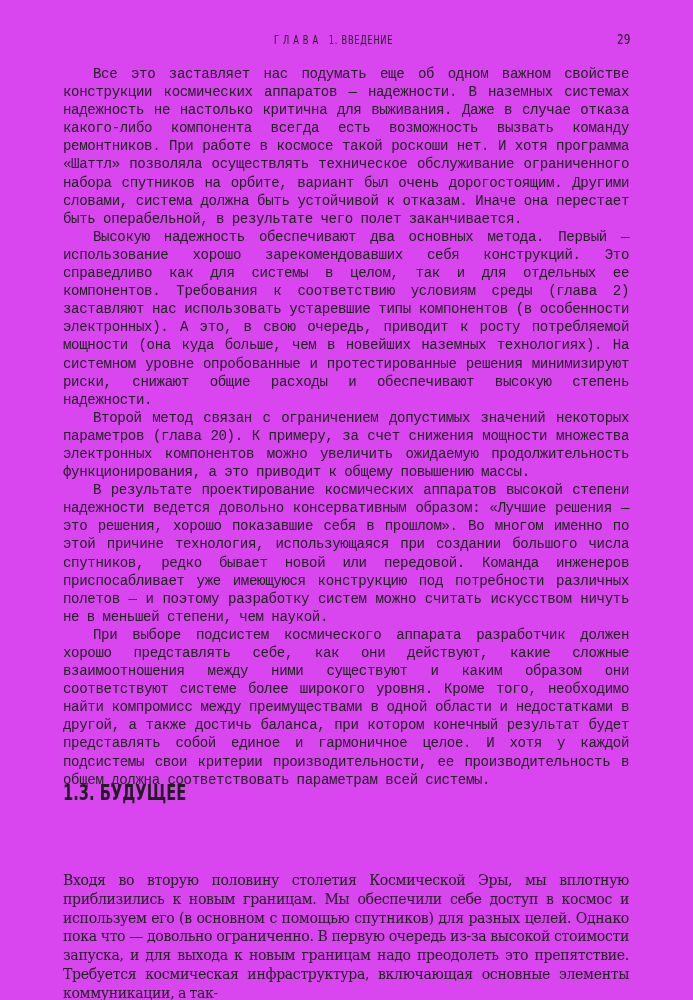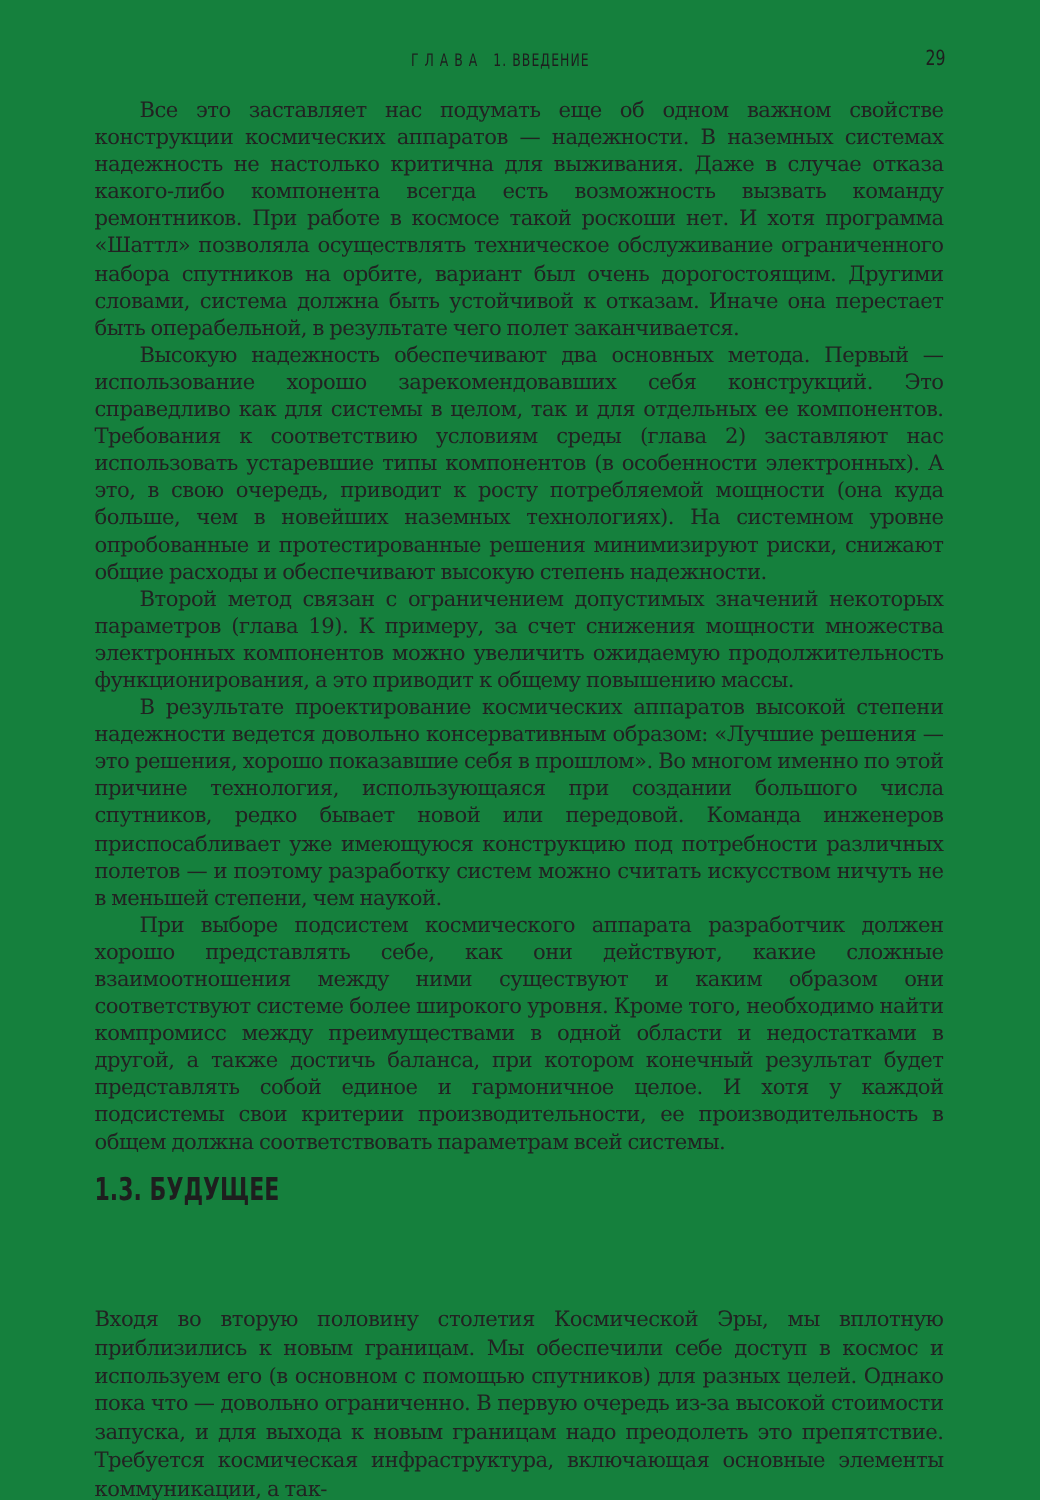--- a/index.html
+++ b/index.html
@@ -1,17 +1,17 @@
 <!DOCTYPE html>
 <html><head>
 <meta charset="utf-8">
 <style>
   html, body { margin: 0; padding: 0; background: #ffffff; }
   body { width: 693px; height: 1000px; position: relative; overflow: hidden; }
-  .page { position: absolute; left: 0; top: 0; width: 693px; height: 1000px; background: #15803d; }
+  .page { position: absolute; left: 0; top: 0; width: 693px; height: 1000px; background: #d946ef; }
   .running-head {
     position: absolute; top: 33px; left: 0; width: 693px; height: 16px;
   }
   .chapter-title {
     position: absolute; left: 274px; top: 0;
     font-family: "DejaVu Sans", sans-serif; font-size: 11.5px;
     color: #1e1e1e; letter-spacing: 1px;
     transform: scaleX(0.72); transform-origin: left center; white-space: nowrap;
   }
   .chapter-title .spaced { letter-spacing: 5.5px; }
@@ -21,41 +21,41 @@
     transform: scaleX(0.75); transform-origin: left center;
   }
   .body-block {
     position: absolute; left: 63px; width: 566px;
     font-family: "DejaVu Serif", serif; font-size: 14.1px; line-height: 18.1px;
     color: #222; text-align: justify; hyphens: manual;
     letter-spacing: -0.35px; word-spacing: -0.5px;
   }
   .body-block p { margin: 0; text-indent: 30px; }
   .body-block p.noindent { text-indent: 0; margin-top: 44px; }
-  .block-1 { top: 65px; }
+  .block-1 { top: 65px; font-family: Liberation Mono, monospace; }
   .section-heading {
     position: absolute; left: 63px; top: 781px;
     font-family: "DejaVu Sans", sans-serif; font-weight: bold; font-size: 21px;
     color: #1e1e1e; transform: scaleX(0.7); transform-origin: left center; white-space: nowrap;
   }
   .block-2 { top: 827px; line-height: 18.8px; }
 </style>
 </head>
 <body>
 
 <div class="page">
   <div class="running-head">
     <div class="chapter-title"><span class="spaced">ГЛАВА</span>&nbsp;&nbsp;<span>1. ВВЕДЕНИЕ</span></div>
     <div class="page-number">29</div>
   </div>
 
   <div class="body-block block-1">
     <p>Все это заставляет нас подумать еще об одном важном свойстве конструкции космических аппаратов — надежности. В наземных системах надежность не настолько критична для выживания. Даже в случае отказа какого-либо компонента всегда есть возможность вызвать команду ремонтников. При работе в космосе такой роскоши нет. И хотя программа «Шаттл» позволяла осуществлять техническое обслуживание ограниченного набора спутников на орбите, вариант был очень дорогостоящим. Другими словами, система должна быть устойчивой к отказам. Иначе она перестает быть операбельной, в результате чего полет заканчивается.</p>
     <p>Высокую надежность обеспечивают два основных метода. Первый — использование хорошо зарекомендовавших себя конструкций. Это справедливо как для системы в целом, так и для отдельных ее компонентов. Требования к соответствию условиям среды (глава 2) заставляют нас использовать устаревшие типы компонентов (в особенности электронных). А это, в свою очередь, приводит к росту потребляемой мощности (она куда больше, чем в новейших наземных технологиях). На системном уровне опробованные и протестированные решения минимизируют риски, снижают общие расходы и обеспечивают высокую степень надежности.</p>
-    <p>Второй метод связан с ограничением допустимых значений некоторых параметров (глава 19). К примеру, за счет снижения мощности множества электронных компонентов можно увеличить ожидаемую продолжительность функционирования, а это приводит к общему повышению массы.</p>
+    <p>Второй метод связан с ограничением допустимых значений некоторых параметров (глава 20). К примеру, за счет снижения мощности множества электронных компонентов можно увеличить ожидаемую продолжительность функционирования, а это приводит к общему повышению массы.</p>
     <p>В результате проектирование космических аппаратов высокой степени надежности ведется довольно консервативным образом: «Лучшие решения — это решения, хорошо показавшие себя в прошлом». Во многом именно по этой причине технология, использующаяся при создании большого числа спутников, редко бывает новой или передовой. Команда инженеров приспосабливает уже имеющуюся конструкцию под потребности различных полетов — и поэтому разработку систем можно считать искусством ничуть не в меньшей степени, чем наукой.</p>
     <p>При выборе подсистем космического аппарата разработчик должен хорошо представлять себе, как они действуют, какие сложные взаимоотношения между ними существуют и каким образом они соответствуют системе более широкого уровня. Кроме того, необходимо найти компромисс между преимуществами в одной области и недостатками в другой, а также достичь баланса, при котором конечный результат будет представлять собой единое и гармоничное целое. И хотя у каждой подсистемы свои критерии производительности, ее производительность в общем должна соответствовать параметрам всей системы.</p>
   </div>
 
   <div class="section-heading">1.3. БУДУЩЕЕ</div>
 
   <div class="body-block block-2">
     <p class="noindent">Входя во вторую половину столетия Космической Эры, мы вплотную приблизились к новым границам. Мы обеспечили себе доступ в космос и используем его (в основном с помощью спутников) для разных целей. Однако пока что — довольно ограниченно. В первую очередь из-за высокой стоимости запуска, и для выхода к новым границам надо преодолеть это препятствие. Требуется космическая инфраструктура, включающая основные элементы коммуникации, а так-</p>
   </div>
 </div>

